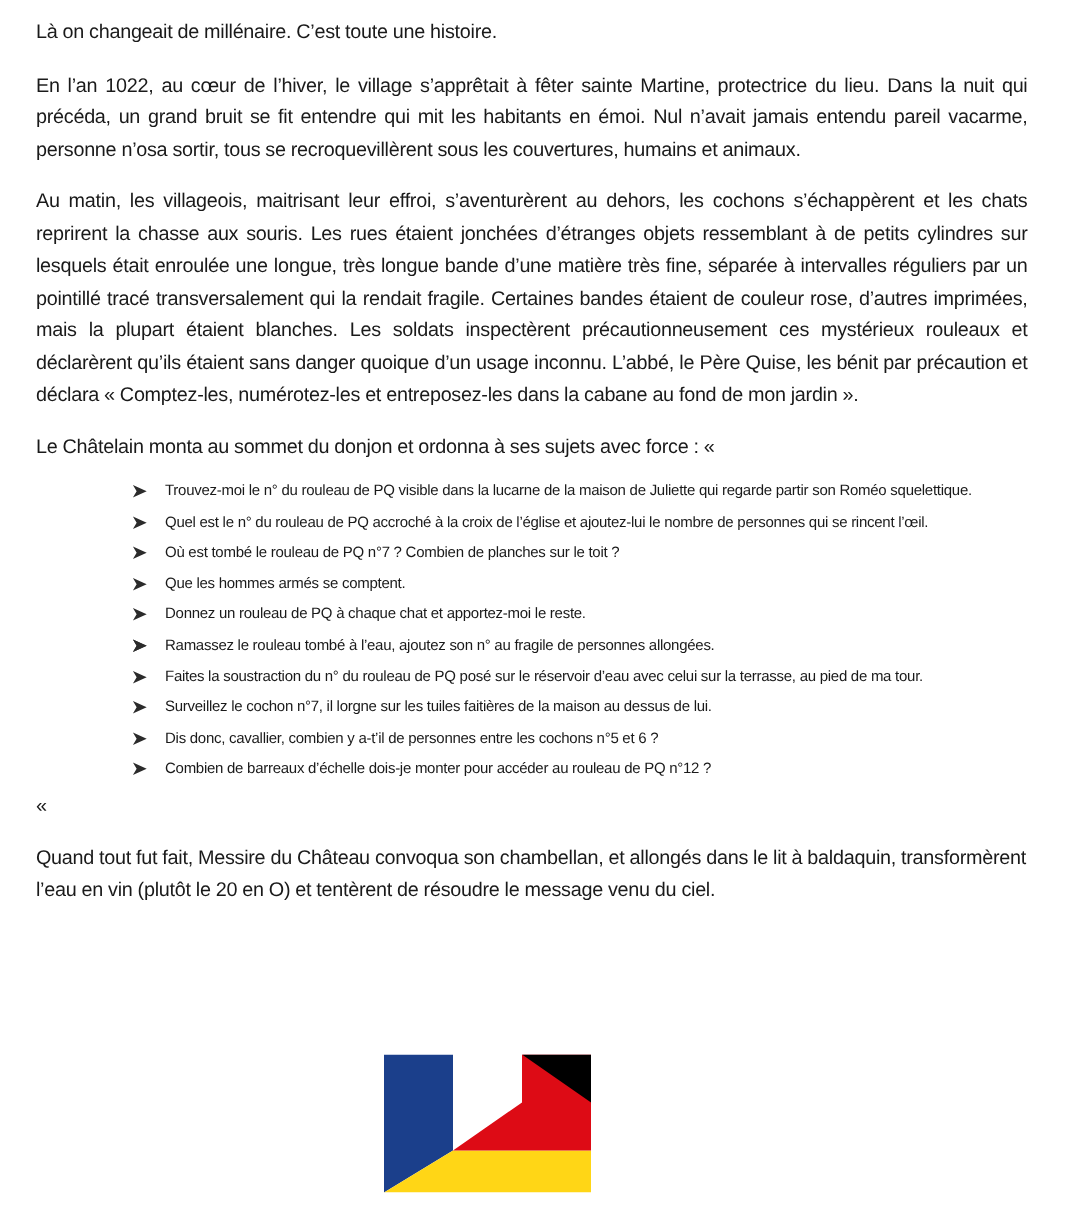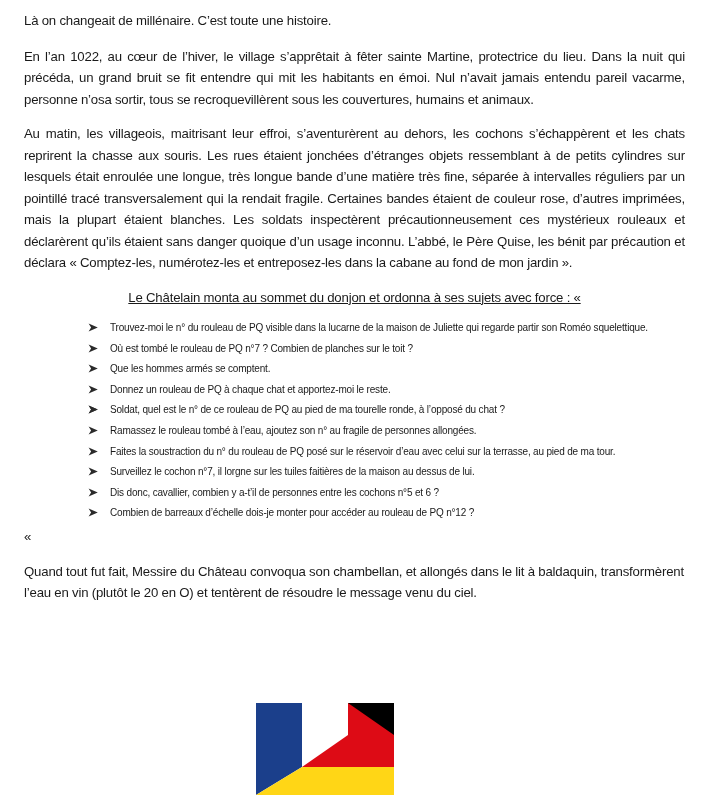--- a/index.html
+++ b/index.html
@@ -36,22 +36,21 @@
     word-spacing: -0.1px;
     color: #1a1a1a;
   }
 
   .para.first {
     margin-bottom: 14px;
   }
 
   .para.intro-close {
     margin-bottom: 10px;
-    text-align: center;
-    text-decoration: underline;
+    text-align: left;
   }
 
   .guillemet-line {
     font-size: 13.2px;
     line-height: 20px;
     margin: 4px 0 10px 0;
     text-align: left;
     color: #1a1a1a;
   }
 
@@ -123,20 +122,28 @@
 
     <li>
       <span class="bullet-arrow">
         <svg width="11" height="9" viewBox="0 0 11 9" aria-hidden="true">
           <path d="M0.6 0.4 L9.8 4.5 L0.6 8.6 L3.1 4.5 Z" fill="#2b2b2b"></path>
         </svg>
       </span>
       <span>Trouvez-moi le n° du rouleau de PQ visible dans la lucarne de la maison de Juliette qui regarde partir son Roméo squelettique.</span>
     </li>
 
+    <li>
+      <span class="bullet-arrow">
+        <svg width="11" height="9" viewBox="0 0 11 9" aria-hidden="true">
+          <path d="M0.6 0.4 L9.8 4.5 L0.6 8.6 L3.1 4.5 Z" fill="#2b2b2b"></path>
+        </svg>
+      </span>
+      <span>Quel est le n° du rouleau de PQ accroché à la croix de l’église et ajoutez-lui le nombre de personnes  qui se rincent l’œil.</span>
+    </li>
 
     <li>
       <span class="bullet-arrow">
         <svg width="11" height="9" viewBox="0 0 11 9" aria-hidden="true">
           <path d="M0.6 0.4 L9.8 4.5 L0.6 8.6 L3.1 4.5 Z" fill="#2b2b2b"></path>
         </svg>
       </span>
       <span>Où est tombé le rouleau de PQ n°7 ? Combien de planches sur le toit ?</span>
     </li>
 
@@ -159,28 +166,20 @@
     </li>
 
     <li>
       <span class="bullet-arrow">
         <svg width="11" height="9" viewBox="0 0 11 9" aria-hidden="true">
           <path d="M0.6 0.4 L9.8 4.5 L0.6 8.6 L3.1 4.5 Z" fill="#2b2b2b"></path>
         </svg>
       </span>
     </li>
 
-    <li>
-      <span class="bullet-arrow">
-        <svg width="11" height="9" viewBox="0 0 11 9" aria-hidden="true">
-          <path d="M0.6 0.4 L9.8 4.5 L0.6 8.6 L3.1 4.5 Z" fill="#2b2b2b"></path>
-        </svg>
-      </span>
-      <span>Soldat, quel est le n° de ce rouleau de PQ au pied de ma tourelle ronde, à l’opposé du chat ?</span>
-    </li>
 
 
     <li>
       <span class="bullet-arrow">
         <svg width="11" height="9" viewBox="0 0 11 9" aria-hidden="true">
           <path d="M0.6 0.4 L9.8 4.5 L0.6 8.6 L3.1 4.5 Z" fill="#2b2b2b"></path>
         </svg>
       </span>
       <span>Ramassez le rouleau tombé à l’eau, ajoutez son n° au fragile de personnes allongées.</span>
     </li>

